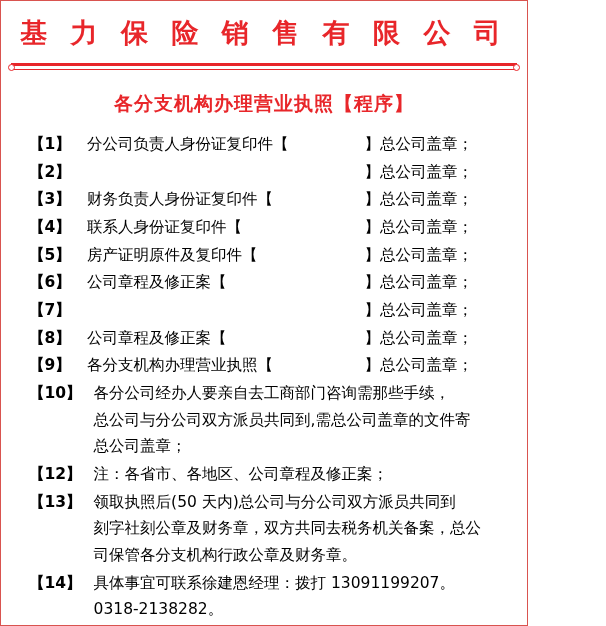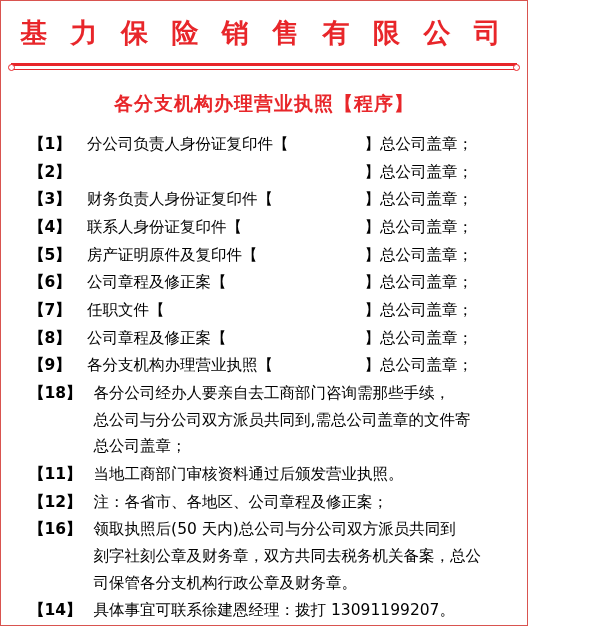--- a/index.html
+++ b/index.html
@@ -174,21 +174,20 @@
       <span class="num">【6】</span>
       <span class="body">
         <span class="txt">公司章程及修正案【</span>
         <span class="tail">】总公司盖章；</span>
       </span>
     </div>
 
     <div class="item">
       <span class="num">【7】</span>
       <span class="body">
-        <span class="txt">任职文件【</span>
         <span class="tail">】总公司盖章；</span>
       </span>
     </div>
 
     <div class="item">
       <span class="num">【8】</span>
       <span class="body">
         <span class="txt">公司章程及修正案【</span>
         <span class="tail">】总公司盖章；</span>
       </span>
@@ -196,44 +195,38 @@
 
     <div class="item">
       <span class="num">【9】</span>
       <span class="body">
         <span class="txt">各分支机构办理营业执照【</span>
         <span class="tail">】总公司盖章；</span>
       </span>
     </div>
 
     <div class="item wide">
-      <span class="num">【18】</span>
+      <span class="num">【10】</span>
       <span class="body">
         <span class="txt">各分公司经办人要亲自去工商部门咨询需那些手续，
 总公司与分公司双方派员共同到,需总公司盖章的文件寄
 总公司盖章；</span>
       </span>
     </div>
 
-    <div class="item wide">
-      <span class="num">【11】</span>
-      <span class="body">
-        <span class="txt">当地工商部门审核资料通过后颁发营业执照。</span>
-      </span>
-    </div>
 
     <div class="item wide">
       <span class="num">【12】</span>
       <span class="body">
         <span class="txt">注：各省市、各地区、公司章程及修正案；</span>
       </span>
     </div>
 
     <div class="item wide">
-      <span class="num">【16】</span>
+      <span class="num">【13】</span>
       <span class="body">
         <span class="txt">领取执照后(50 天内)总公司与分公司双方派员共同到
 刻字社刻公章及财务章，双方共同去税务机关备案，总公
 司保管各分支机构行政公章及财务章。</span>
       </span>
     </div>
 
     <div class="item wide">
       <span class="num">【14】</span>
       <span class="body">

